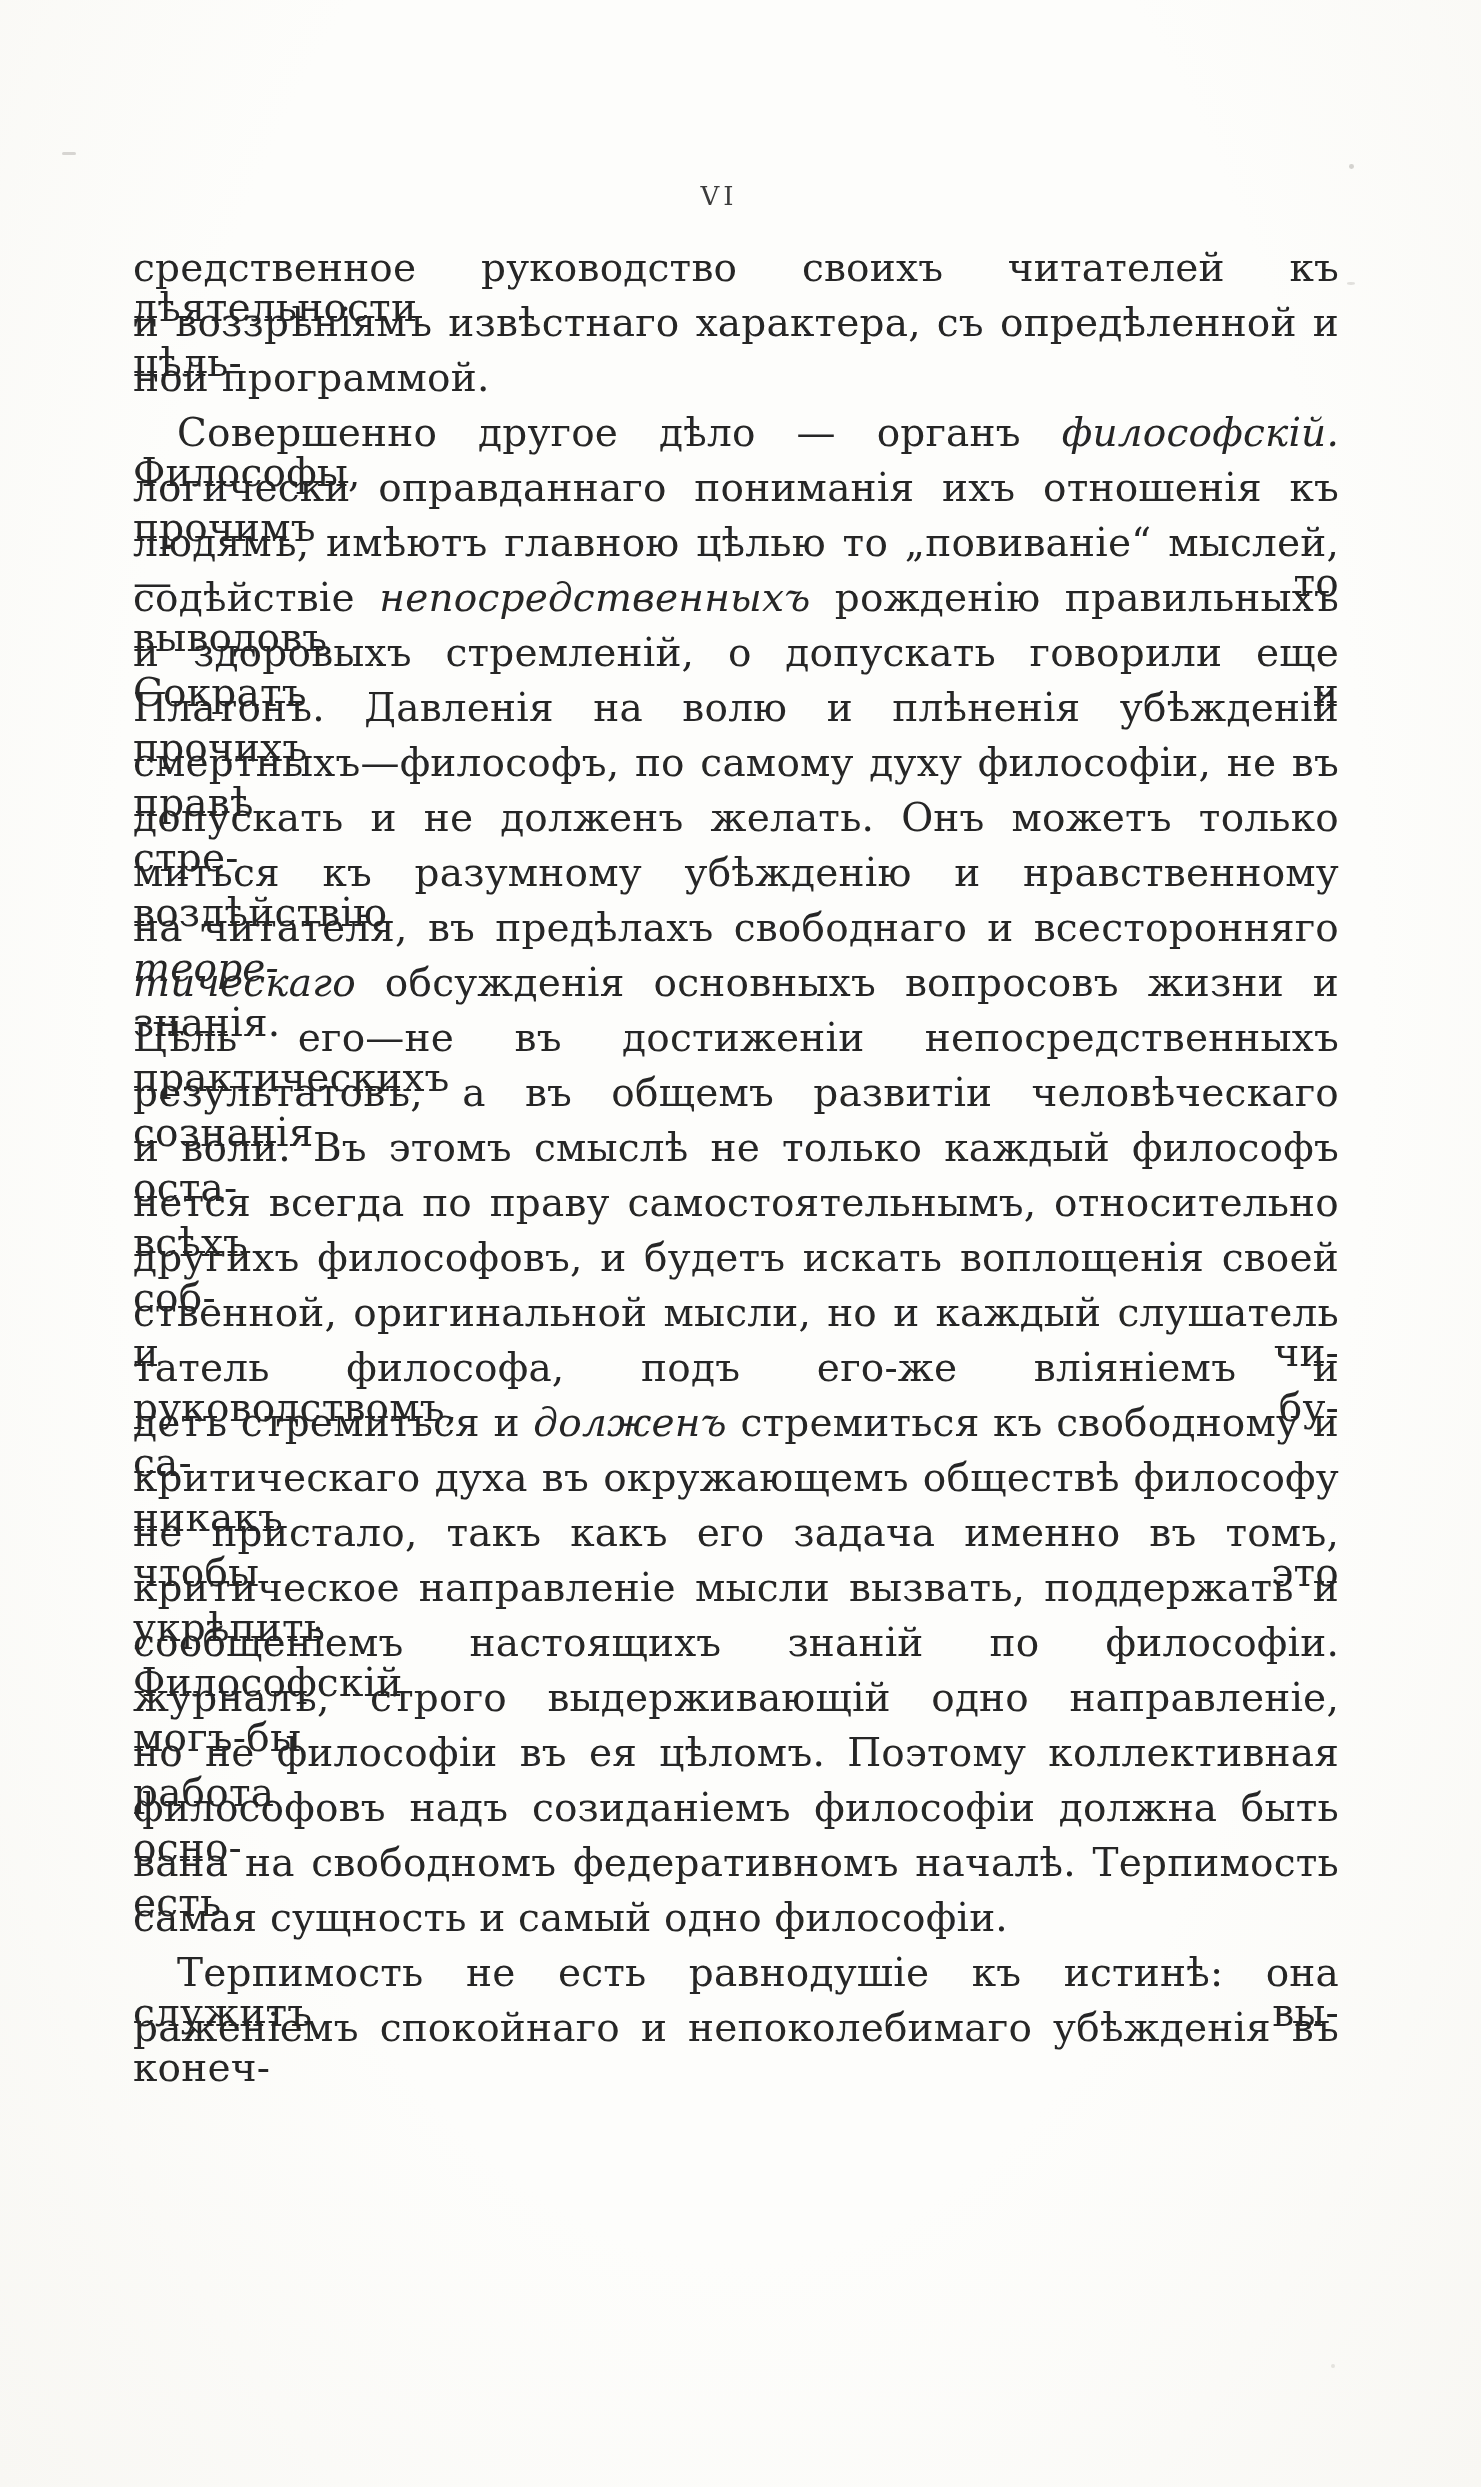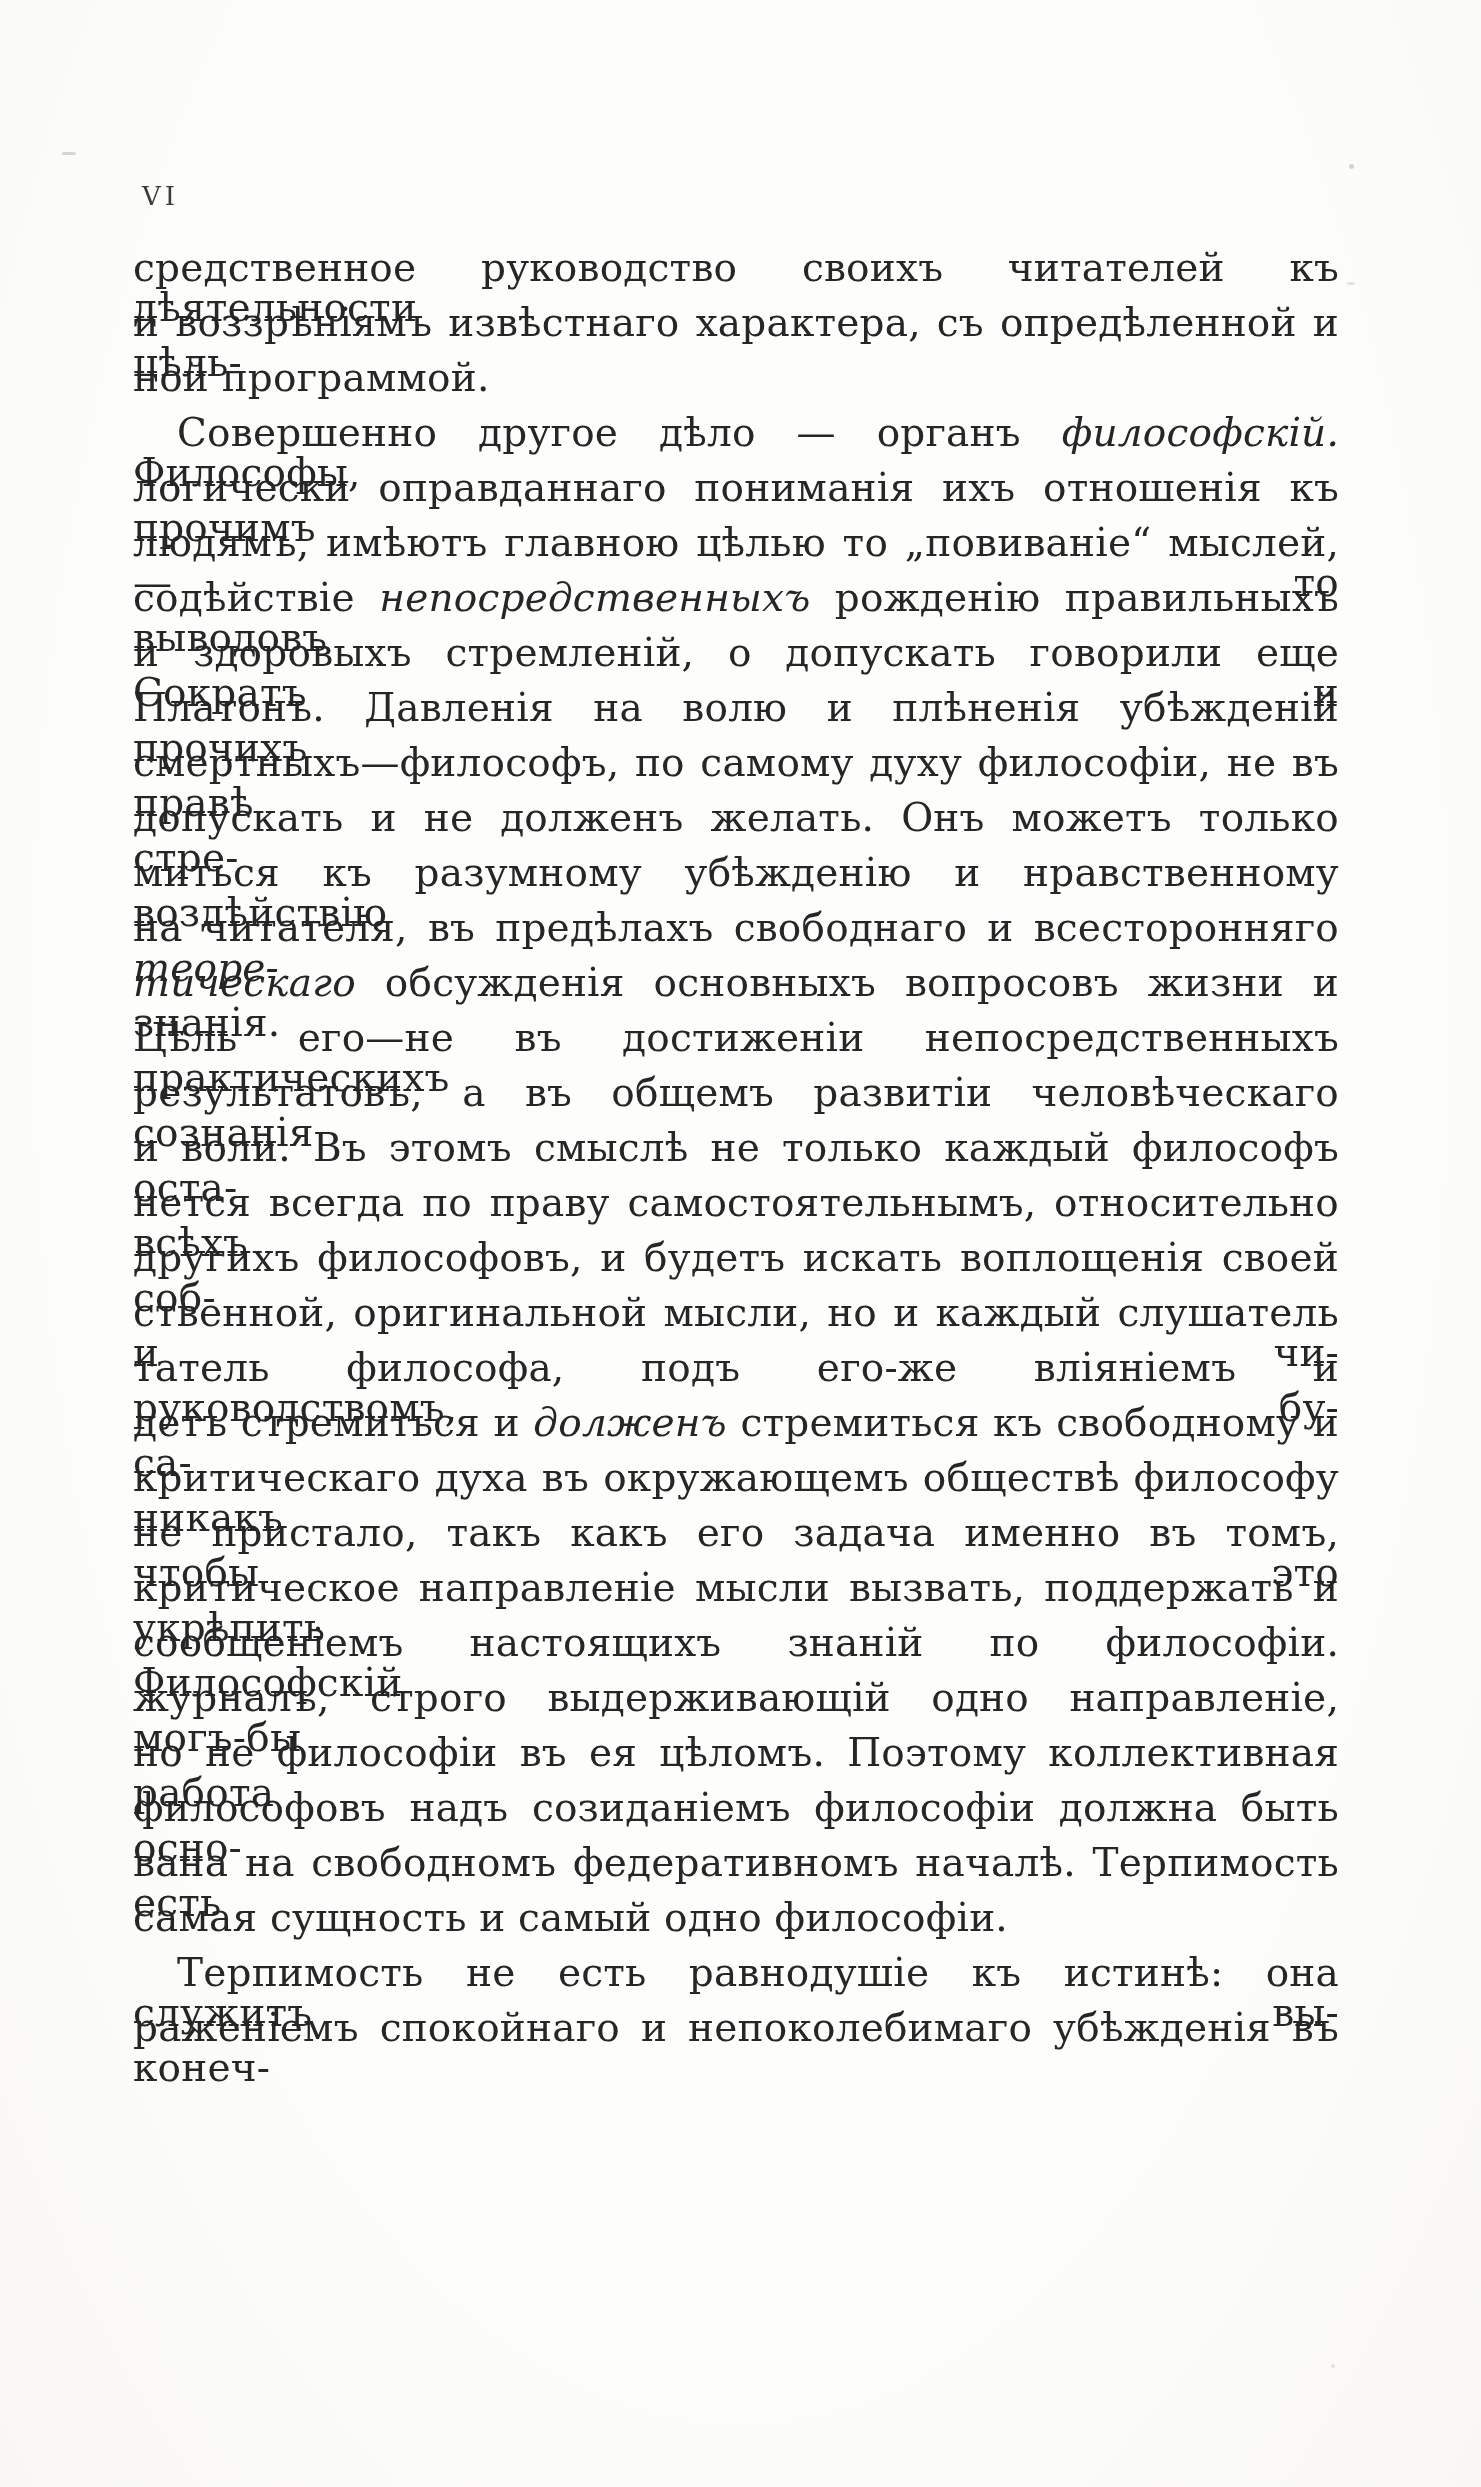--- a/index.html
+++ b/index.html
@@ -13,23 +13,23 @@
     height: 2487px;
     margin: 0 auto;
     background: radial-gradient(ellipse at 50% 40%, #fdfdfb 60%, #f8f7f3 100%);
     overflow: hidden;
     font-family: "DejaVu Serif", "Liberation Serif", serif;
     color: #262626;
   }
   .page-number {
     position: absolute;
     top: 181px;
-    left: 142px;
+    left: 116px;
     width: 1206px;
-    text-align: left;
+    text-align: center;
     font-size: 26px;
     letter-spacing: 3.9px;
     color: #3c3c3c;
     font-variant: small-caps;
   }
   .text-block {
     position: absolute;
     top: 248px;
     left: 133px;
     width: 1206px;

